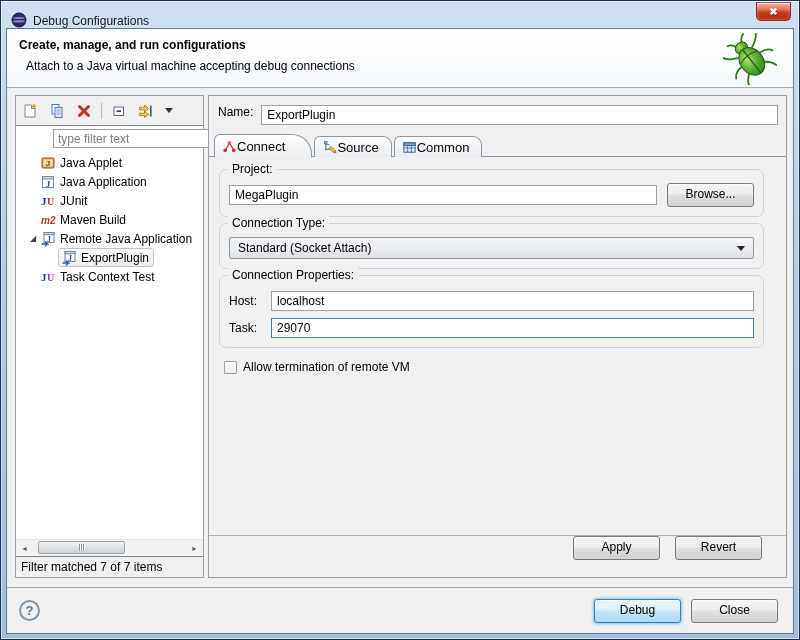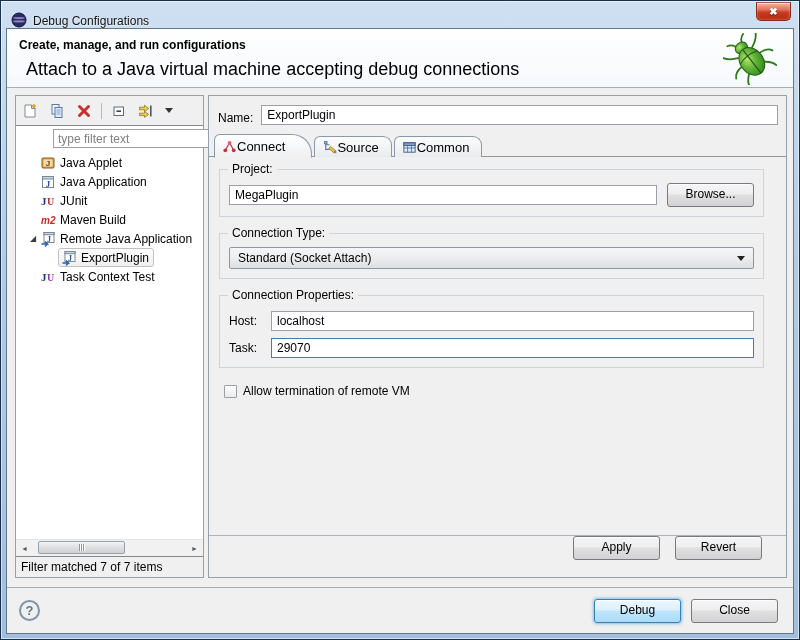--- a/index.html
+++ b/index.html
@@ -33,21 +33,21 @@
   }
 
   
   .hdr {
     background: linear-gradient(#ffffff, #f6f9fc);
     border-bottom:1px solid #a3adb8;
     padding:9px 14px 10px 12px;
     position:relative; height:59px;
   }
   .hdr-title { font-weight:bold; font-size:12px; }
-  .hdr-sub { font-size:18px; margin-top:7px; padding-left:7px; }
+  .hdr-sub { font-size:12px; margin-top:7px; padding-left:7px; }
   .bug { position:absolute; right:16px; top:4px; }
 
   
   .main { flex:1; display:flex; padding:7px 6px 9px 8px; gap:4px; min-height:0; }
 
   
   .left-col { width:189px; border:1px solid #94a0ac; background:#f0f0f0; display:flex; flex-direction:column; }
   .toolbar { height:29px; display:flex; align-items:center; padding:0 5px; gap:9px; }
   .tool-btn { width:18px; height:18px; display:flex; align-items:center; justify-content:center; cursor:pointer; }
   .tool-sep { width:1px; height:16px; background:#b9b9b9; margin:0 -1px; }
@@ -71,40 +71,40 @@
     border:1px solid #98a0a8; border-radius:2px;
     background:linear-gradient(#f2f3f4,#dddfe1 50%,#cfd2d5);
     display:flex; align-items:center; justify-content:center; cursor:pointer;
   }
   .grip { display:flex; gap:1px; }
   .grip i { width:1px; height:7px; background:#8e979e; box-shadow:1px 0 0 #fff; }
   .tree-status { height:20px; display:flex; align-items:center; padding:0 5px; font-size:12px; }
 
   
   .right-col { flex:1; border:1px solid #94a0ac; background:#f0f0f0; display:flex; flex-direction:column; min-width:0; }
-  .name-row { display:flex; align-items:flex-end; gap:8px; padding:9px 8px 7px 9px; }
+  .name-row { display:flex; align-items:flex-start; gap:8px; padding:9px 8px 7px 9px; }
   .txt { height:20px; border:1px solid #9aa0a6; background:#fff; padding:1px 5px; font:12px "Liberation Sans",sans-serif; }
   .name-input { flex:1; }
   .tabs { display:flex; align-items:flex-end; padding-left:5px; height:25px; position:relative; }
   .tabs::after { content:""; position:absolute; left:0; right:0; bottom:0; height:1px; background:#8b98a8; }
   .tab {
     position:relative; z-index:1; display:flex; align-items:center; 
     height:21px; padding:0 12px 0 7px; margin-right:2px;
     border:1px solid #8b98a8; border-bottom:none; border-radius:6px 9px 0 0;
     background:linear-gradient(#fbfcfd,#e9ecef); font-size:13px; cursor:pointer;
   }
   .tab.active {
     z-index:2; height:24px; margin-bottom:-1px; padding-right:26px;
     border-radius:6px 20px 0 0;
     background:linear-gradient(#ffffff,#f3f4f6 70%, #f0f0f0);
     border-bottom:1px solid #f0f0f0;
   }
   .tab-content { flex:1; border-bottom:1px solid #abb3bd; padding:12px 22px 8px 10px; min-height:0; }
 
-  .group { position:relative; border:1px solid #cdd3da; border-radius:0; padding:13px 9px 9px 9px; margin-bottom:16px; }
+  .group { position:relative; border:1px solid #cdd3da; border-radius:7px; padding:13px 9px 9px 9px; margin-bottom:6px; }
   .group-label { position:absolute; top:-8px; left:8px; background:#f0f0f0; padding:0 4px; font-size:12px; }
   .prow { display:flex; align-items:center; }
   .browse-btn { margin-left:10px; }
 
   .combo {
     height:22px; border:1px solid #8b98a8; border-radius:2px;
     background:linear-gradient(#f5f6f7,#eaecee 55%,#dcdfe2);
     display:flex; align-items:center; padding:0 8px; font-size:12px; cursor:pointer;
   }
   .combo-arrow { margin-left:auto; width:0; height:0; border-left:4px solid transparent; border-right:4px solid transparent; border-top:5px solid #222; }

